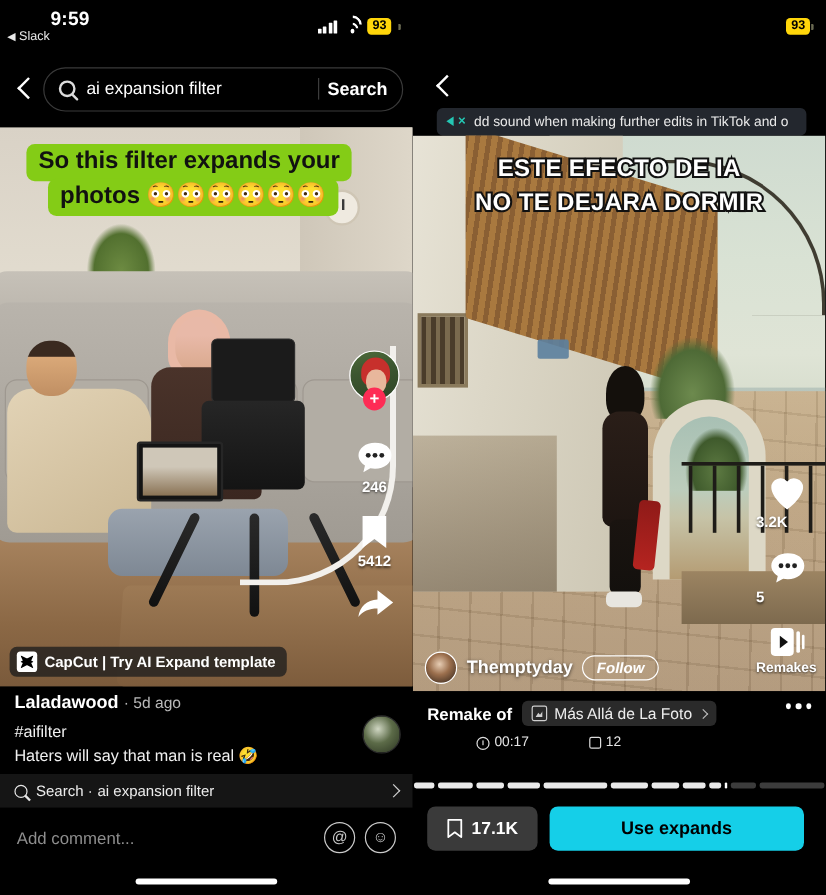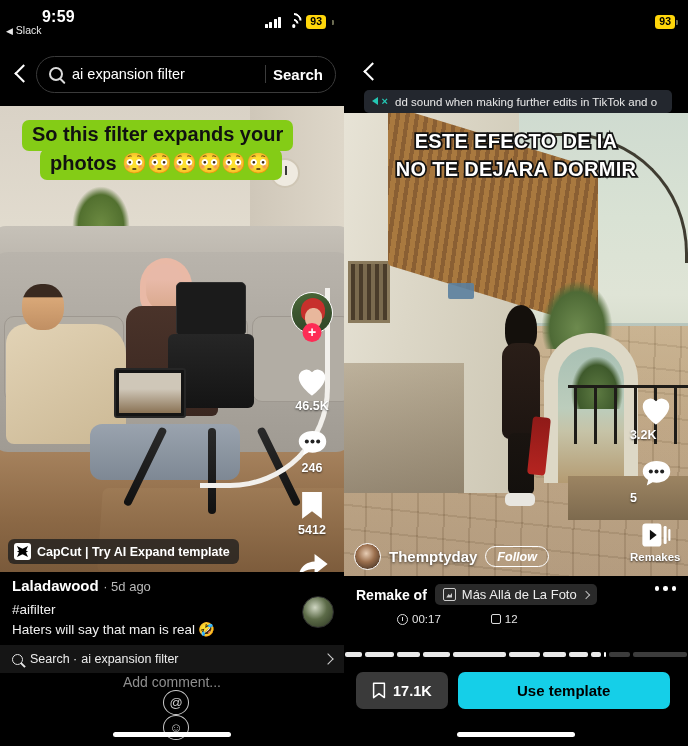--- a/index.html
+++ b/index.html
@@ -150,21 +150,21 @@
               background: #151515; display: flex; align-items: center; padding: 0 12px; cursor: pointer; }
   .chip-mag { width: 11px; height: 11px; border: 1.8px solid #e6e6e6; border-radius: 50%; position: relative; flex: 0 0 11px; }
   .chip-mag::after { content: ""; position: absolute; right: -4px; bottom: -2px; width: 6px; height: 1.8px;
                      background: #e6e6e6; transform: rotate(45deg); }
   .chip-txt { color: #ededed; font-size: 12.5px; margin-left: 7px; }
   .chip-arrow { margin-left: auto; width: 8px; height: 8px; border-right: 1.8px solid #cfcfcf;
                 border-top: 1.8px solid #cfcfcf; transform: rotate(45deg); }
 
   
   .cbar { position: absolute; left: 0; bottom: 24px; width: 344px; height: 48px;
-          display: flex; align-items: center; padding: 0 14px; flex-direction: column; }
+          display: flex; align-items: center; padding: 0 14px; }
   .cbar-ph { color: #8e8e8e; font-size: 14px; flex: 1; }
   .cbar-ic { color: #c9c9c9; width: 26px; height: 26px; border: 1.6px solid #c9c9c9; border-radius: 50%;
              font-size: 13px; line-height: 23px; text-align: center; margin-left: 8px; cursor: pointer; }
   .home-ind { position: absolute; left: 50%; bottom: 9px; transform: translateX(-50%);
               width: 118px; height: 5px; background: #fff; border-radius: 3px; }
 
   
   .statusbar-r { position: absolute; top: 0; right: 10px; top: 15px; display: flex; align-items: center; }
   .back-r { position: absolute; left: 16px; top: 60px; width: 24px; height: 24px; cursor: pointer; z-index: 5; }
   .back-r::before { content: ""; position: absolute; left: 6px; top: 5px; width: 11px; height: 11px;
@@ -349,26 +349,20 @@
         <div><span class="ov-line">So this filter expands your</span></div>
         <div><span class="ov-line l2">photos 😳😳😳😳😳😳</span></div>
       </div>
 
       <div class="rail">
         <div class="avatar-wrap">
           <div class="avatar"></div>
           <div class="plus">+</div>
         </div>
         <div class="item">
-          <svg class="ico" width="34" height="31" viewBox="0 0 24 22">
-            <path d="M12 21S2.6 14.3 2.6 7.9A5.4 5.4 0 0 1 12 4.4a5.4 5.4 0 0 1 9.4 3.5C21.4 14.3 12 21 12 21z" fill="#fff"></path>
-          </svg>
-          <div class="cnt">46.5K</div>
-        </div>
-        <div class="item">
           <svg class="ico" width="33" height="31" viewBox="0 0 24 23">
             <path d="M12 2.2C6.2 2.2 1.8 5.6 1.8 10c0 2.6 1.6 4.9 4 6.3l-1 4.1 4.3-2.4c.9.2 1.9.3 2.9.3 5.8 0 10.2-3.4 10.2-8.3S17.8 2.2 12 2.2z" fill="#fff"></path>
             <circle cx="7.8" cy="10" r="1.5" fill="#222"></circle>
               <circle cx="12" cy="10" r="1.5" fill="#222"></circle>
               <circle cx="16.2" cy="10" r="1.5" fill="#222"></circle>
           </svg>
           <div class="cnt">246</div>
         </div>
         <div class="item">
           <svg class="ico" width="28" height="31" viewBox="0 0 18 22">
@@ -544,17 +538,17 @@
         <i style="width: 56px; background: rgb(60, 60, 60);"></i>
       </div>
 
     <div class="btm-r">
       <div class="save-chip">
         <svg width="14" height="17" viewBox="0 0 14 17">
           <path d="M1.6 1.2h10.8v14.4L7 11.6l-5.4 4z" fill="none" stroke="#fff" stroke-width="1.5" stroke-linejoin="round"></path>
         </svg>
         <span class="lbl">17.1K</span>
       </div>
-      <div class="use-btn" style="background: rgb(21, 207, 232);">Use template</div>
+      <div class="use-btn" style="background: rgb(21, 207, 232);">Use expands</div>
     </div>
     <div class="home-ind"></div>
   </div>
 </div>
 
 </body></html>

